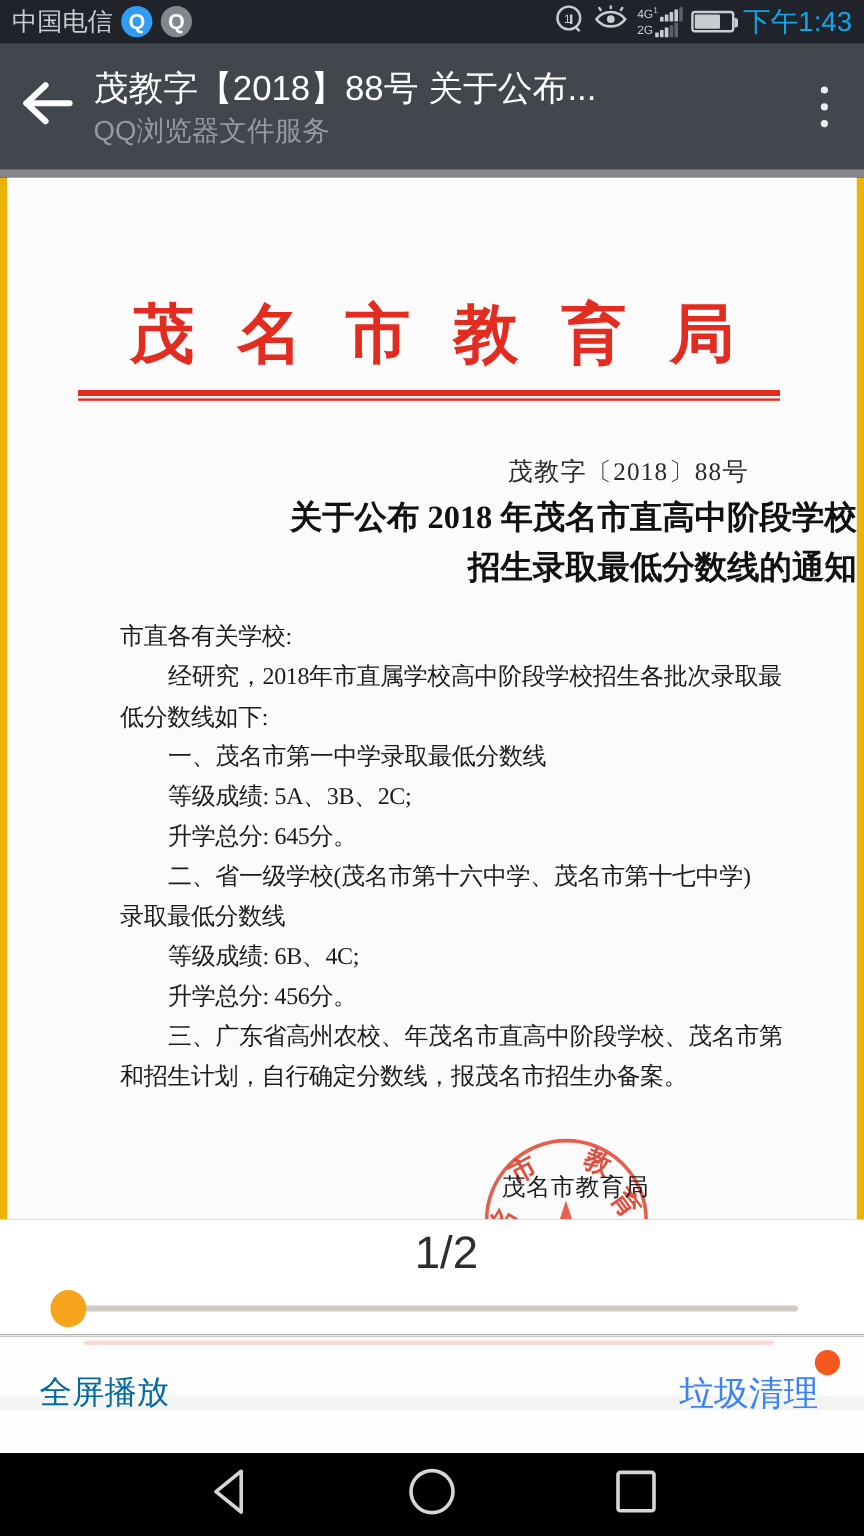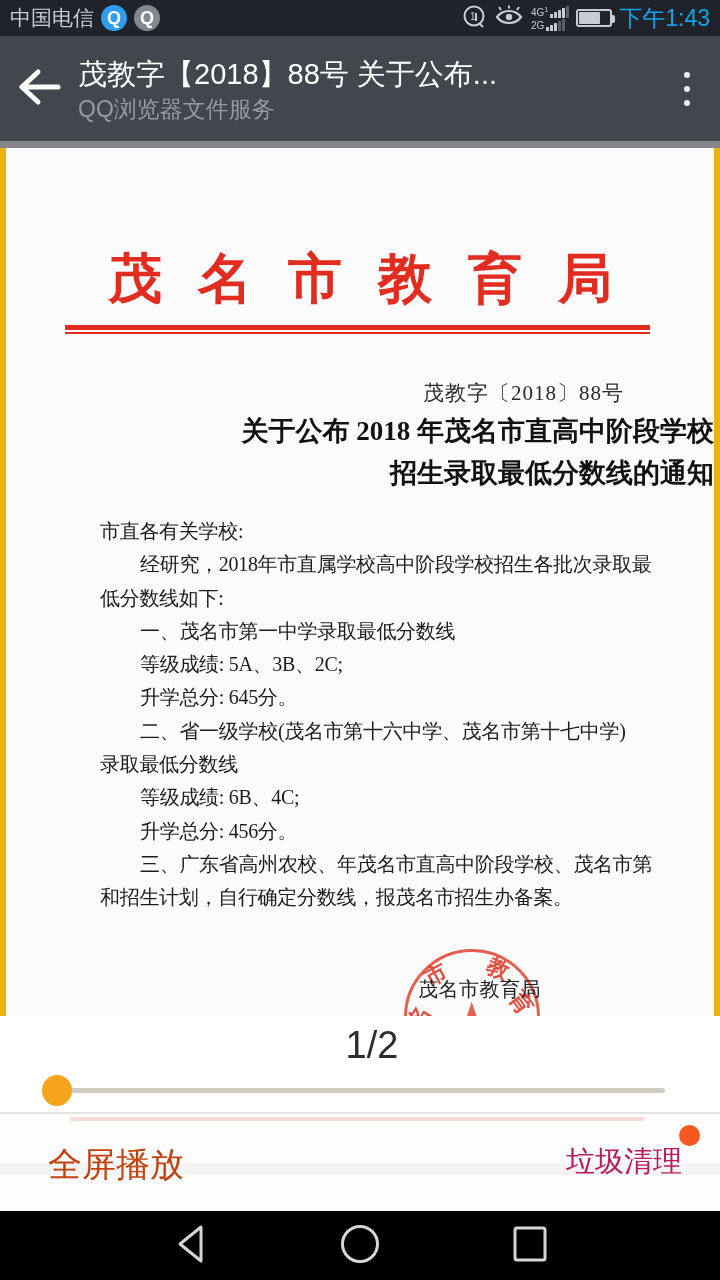--- a/index.html
+++ b/index.html
@@ -75,22 +75,22 @@
   .pager-label{position:absolute;top:8px;left:12px;width:100%;text-align:center;font-size:38px;color:#2d2d2d;
     font-family:"Liberation Sans","DejaVu Sans",sans-serif;}
   .slider{position:absolute;top:72px;left:58px;width:607px;height:5px;background:#cfccc3;border-radius:3px;}
   .slider-thumb{position:absolute;top:-13px;left:-16px;width:30px;height:31px;border-radius:50%;background:#f7a41d;}
   .panel-divider{position:absolute;top:1112px;left:0;width:720px;height:2px;background:#e4e4e2;}
 
   
   .action-bar{position:absolute;top:1114px;left:0;width:720px;height:97px;background:#fdfdfd;}
   .pink-strip{position:absolute;top:3px;left:70px;width:575px;height:4px;background:#f3d1cb;opacity:0.8;border-radius:2px;}
   .gray-band{position:absolute;top:49px;left:0;width:720px;height:12px;background:#f4f4f2;}
-  .ab-left{position:absolute;left:48px;top:28px;font-size:34px;color:#c2410c;}
-  .ab-right{position:absolute;right:38px;top:28px;font-size:29px;color:#be185d;}
+  .ab-left{position:absolute;left:33px;top:28px;font-size:27px;color:#0369a1;}
+  .ab-right{position:absolute;right:38px;top:28px;font-size:29px;color:#3b82f6;}
   .notify-dot{position:absolute;right:20px;top:11px;width:21px;height:21px;border-radius:50%;background:#f6591f;}
 
   
   .nav-bar{position:absolute;top:1211px;left:0;width:720px;height:69px;background:#000;
     display:flex;align-items:center;justify-content:center;gap:122px;}
   .nav-btn{display:flex;align-items:center;justify-content:center;width:48px;height:48px;}
 </style>
 </head>
 <body>
 

